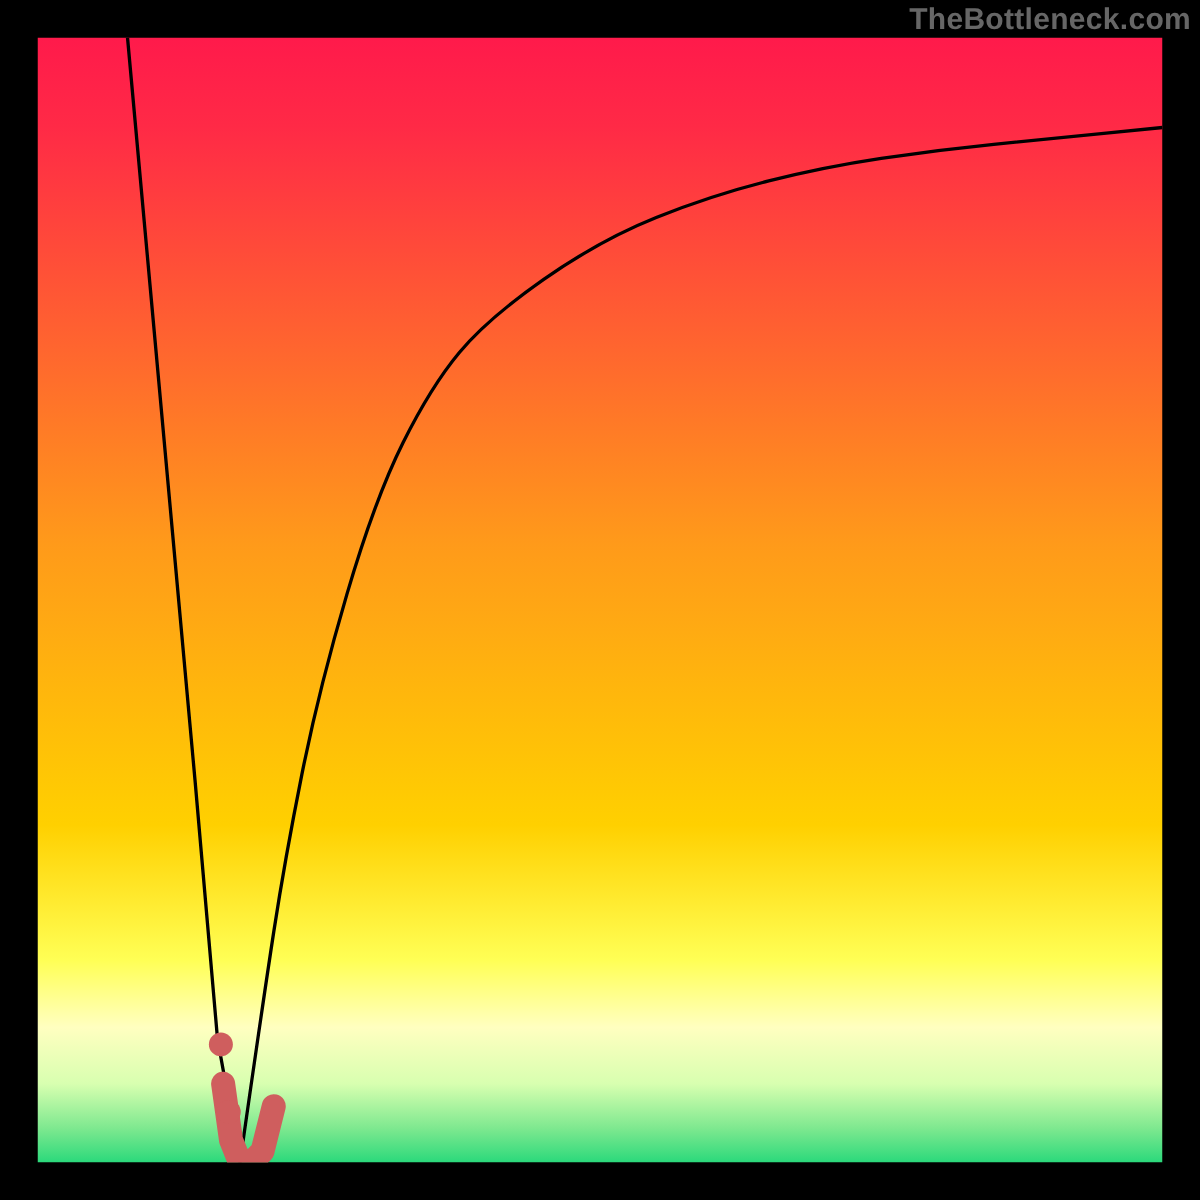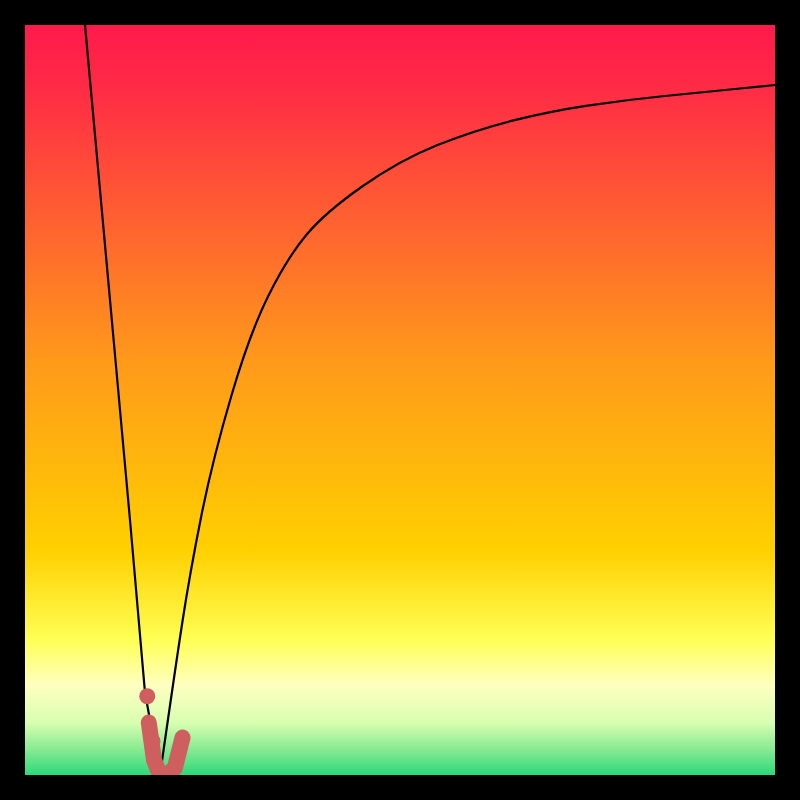--- a/index.html
+++ b/index.html
@@ -41,20 +41,21 @@
     height: 750px;
   }
   .marker-dot {
     fill: #cf5e5e;
   }
 </style>
 </head>
 <body>
 
 <div class="frame">
+  <div class="watermark">TheBottleneck.com</div>
   <div class="plot-outer">
     <svg class="plot" viewBox="0 0 750 750">
       <defs>
         <linearGradient id="bg-grad" x1="0" y1="0" x2="0" y2="1">
             <stop offset="0%" stop-color="#ff1a4b"></stop>
             <stop offset="8%" stop-color="#ff2a46"></stop>
             <stop offset="45%" stop-color="#ff9a1a"></stop>
             <stop offset="70%" stop-color="#ffd000"></stop>
             <stop offset="82%" stop-color="#ffff55"></stop>
             <stop offset="88%" stop-color="#ffffc0"></stop>

